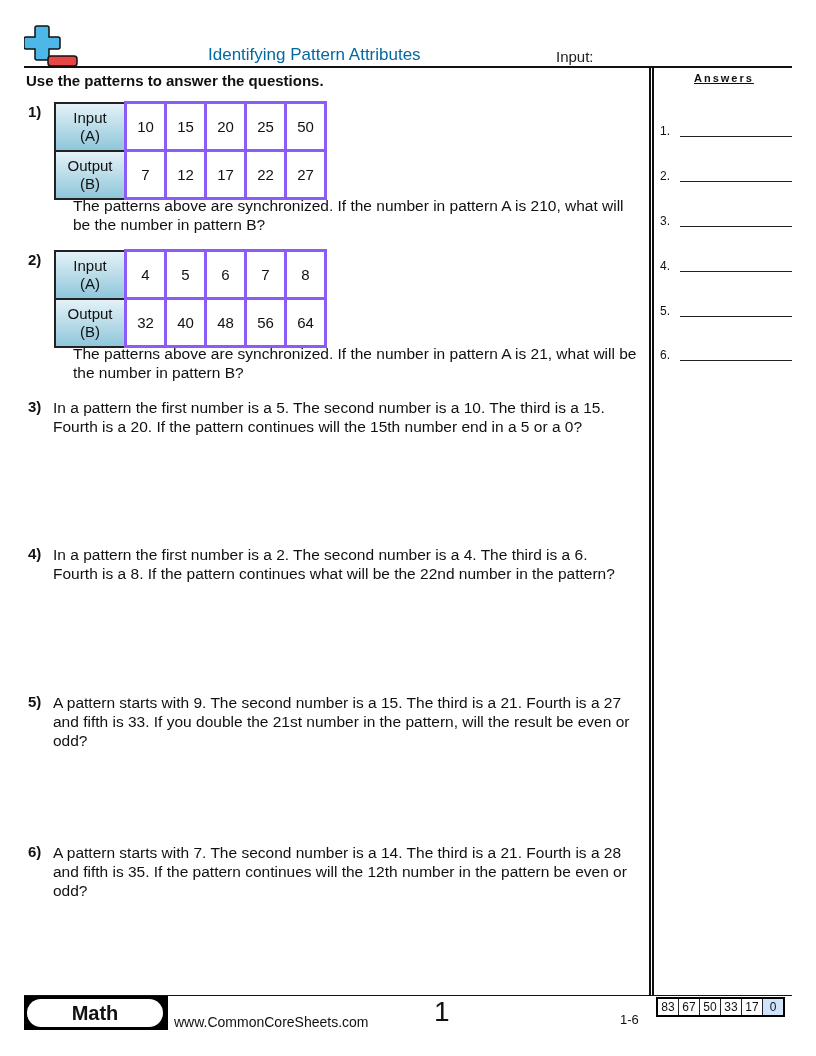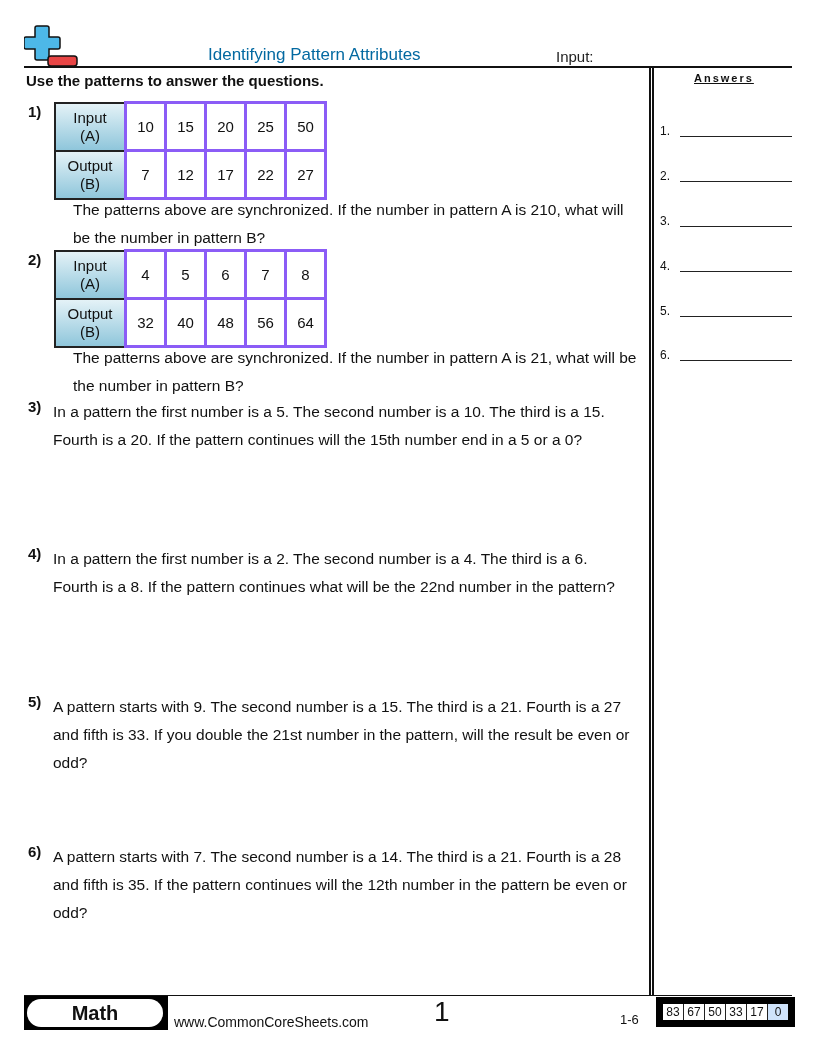--- a/index.html
+++ b/index.html
@@ -13,29 +13,29 @@
   .instructions { left: 26px; top: 72px; font-size: 15px; font-weight: bold; }
   .divider { left: 649px; top: 68px; width: 2px; height: 928px; border-left: 2px solid #111; border-right: 2px solid #111; box-sizing: content-box; width: 1px; background: #fff; }
   .answers-title { left: 694px; top: 72px; font-size: 11px; font-weight: bold; letter-spacing: 2px; text-decoration: underline; }
   .ans-row { left: 660px; font-size: 12px; }
   .ans-line { position: absolute; left: 20px; top: 12px; width: 112px; height: 1px; background: #222; }
   .qnum { font-weight: bold; font-size: 15px; }
   table.pat { border-collapse: collapse; position: absolute; }
   table.pat td { border: 3px solid #8b5cf6; width: 37px; height: 45px; text-align: center; font-size: 15px; padding: 0; }
   table.pat td.hdr { width: 68px; font-weight: normal; font-size: 15px; line-height: 18px;
        background: linear-gradient(#e4f2f7, #8fc6db); border: 2px solid #222; }
-  .qtext { font-size: 15.5px; line-height: 28px; width: 580px; }
+  .qtext { font-size: 15.5px; line-height: 19px; width: 580px; }
   .footer-rule { left: 24px; top: 995px; width: 768px; height: 1px; background: #111; }
   .math-box { left: 24px; top: 996px; width: 144px; height: 34px; background: #000; }
   .math-pill { position: absolute; left: 3px; top: 3px; width: 136px; height: 28px; background: #fff; border-radius: 14px;
                font-weight: bold; font-size: 20px; text-align: center; line-height: 28px; }
   .site { left: 174px; top: 1014px; font-size: 14px; }
   .pagenum { left: 434px; top: 996px; font-size: 28px; }
   .range { left: 620px; top: 998px; font-size: 13px; margin-top: 14px; }
-  .scores { left: 656px; top: 997px; display: flex; border: 7px solid #000000; }
+  .scores { left: 656px; top: 997px; display: flex; border: 2px solid #000000; }
   .scores span { font-size: 12px; padding: 0 3px; border-right: 1px solid #222; height: 16px; line-height: 16px; min-width: 14px; text-align: center; }
   .scores span:last-child { border-right: none; background: #cfe3fb; }
 </style>
 </head>
 <body>
 
 <svg class="abs logo" viewBox="0 0 56 44">
   <path d="M13 2 h10 a2 2 0 0 1 2 2 v9 h9 a2 2 0 0 1 2 2 v8 a2 2 0 0 1 -2 2 h-9 v9 a2 2 0 0 1 -2 2 h-10 a2 2 0 0 1 -2 -2 v-9 h-9 a2 2 0 0 1 -2 -2 v-8 a2 2 0 0 1 2 -2 h9 v-9 a2 2 0 0 1 2 -2z" fill="#4db8e8" stroke="#111" stroke-width="1.5"></path>
   <rect x="24" y="32" width="29" height="10" rx="3" fill="#e84545" stroke="#111" stroke-width="1.5"></rect>
 </svg>

